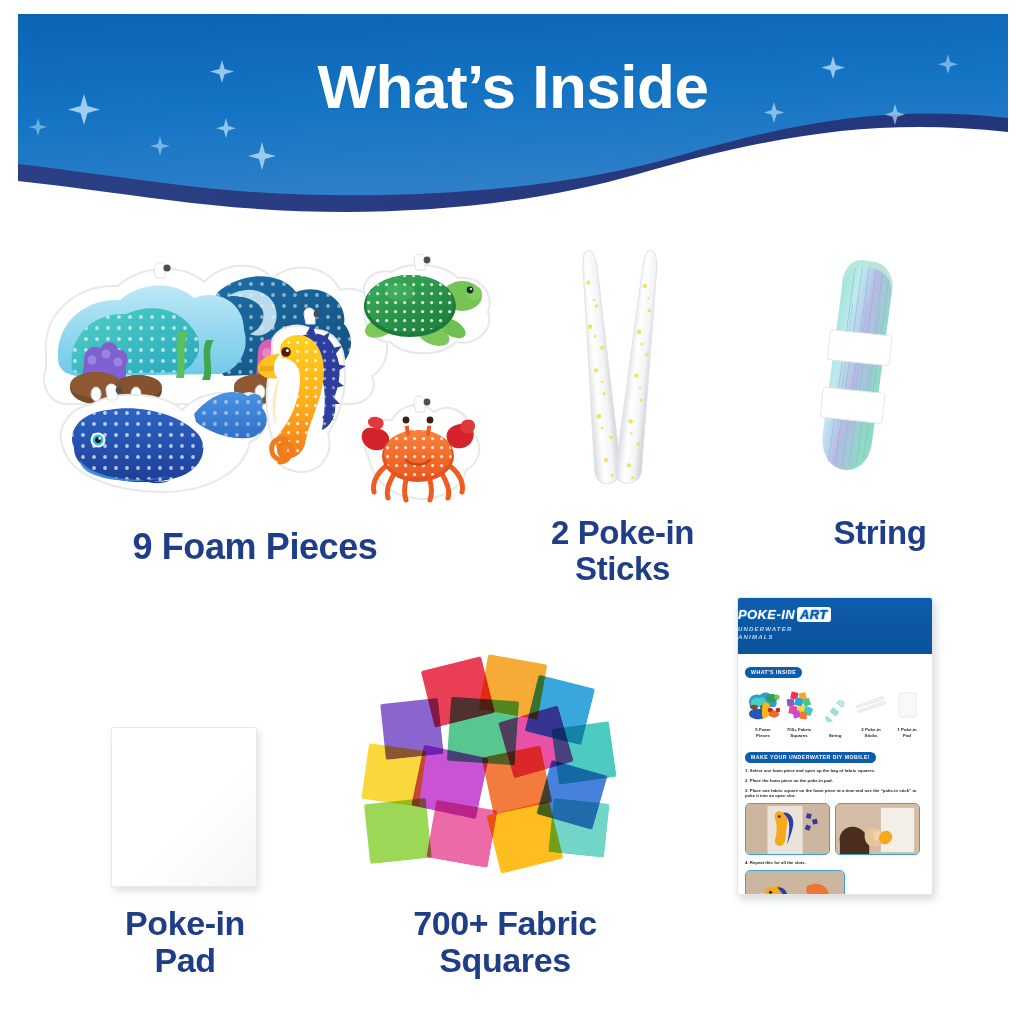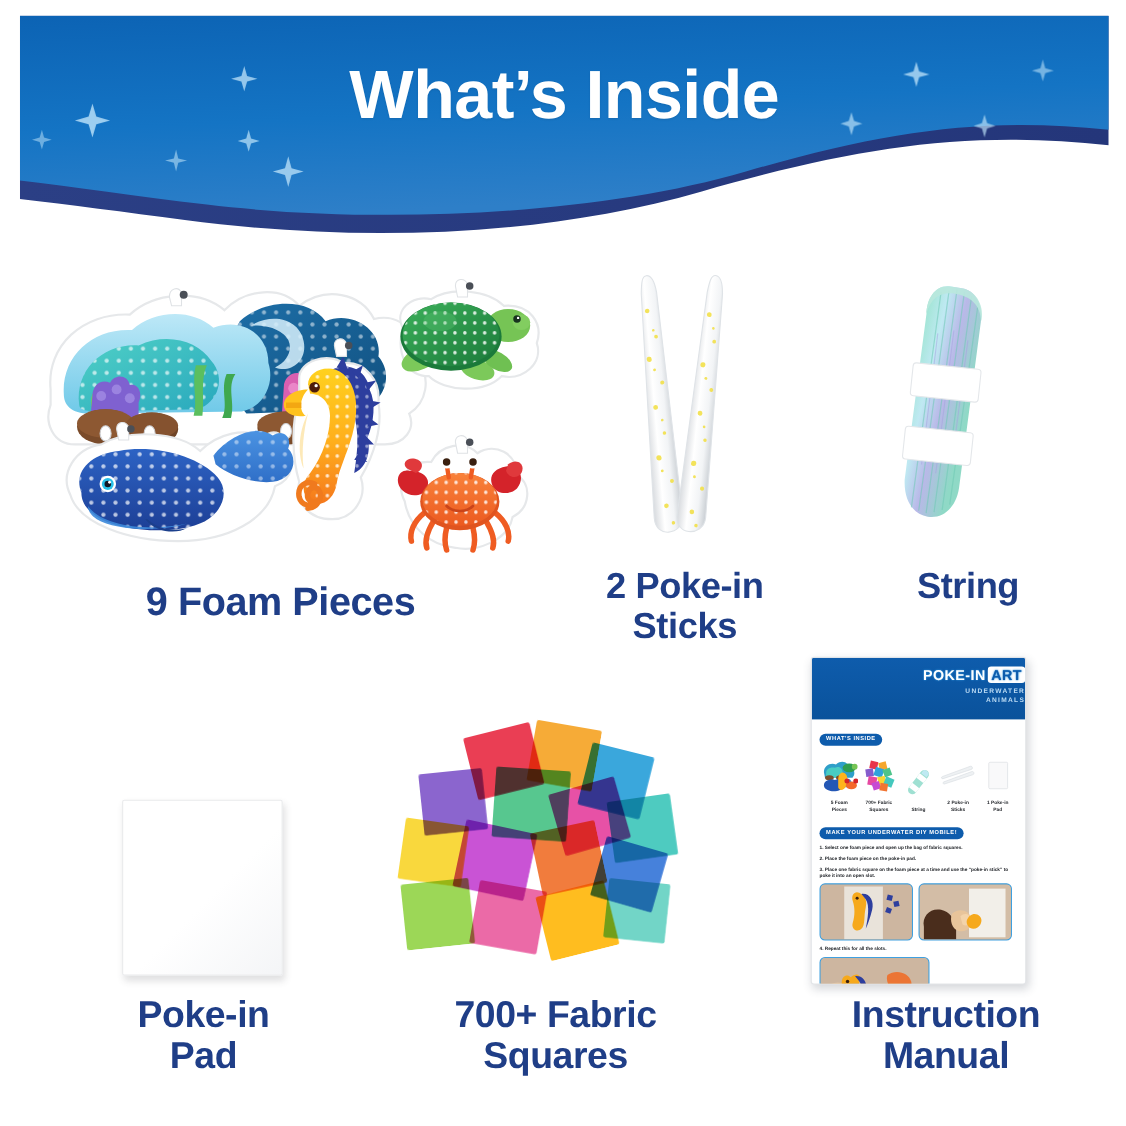--- a/index.html
+++ b/index.html
@@ -84,22 +84,23 @@
     position: absolute; inset: 0;
     background: #ffffff;
     border: 1px solid #e3e5e8;
     border-radius: 3px;
     box-shadow: 2px 4px 9px rgba(40,50,70,.20);
     overflow: hidden;
   }
   #manual-header {
     height: 56px; width: 100%;
     background: linear-gradient(180deg,#0E5CAC 0%,#0A529B 100%);
-    text-align: right;
+    text-align: left;
     padding-top: 7px;
+    font-style: italic;
   }
   #manual-logo {
     display: inline-block;
     color: #ffffff;
     font-size: 13px; font-weight: bold;
     letter-spacing: .4px;
     text-shadow: 0 0 1px #2f8fd8, 0 0 2px #2f8fd8;
   }
   #manual-logo .art-box {
     background: #ffffff; color: #0E5CAC;
@@ -694,18 +695,14 @@
             <path d="M54,28 C62,20 78,22 84,32 C90,42 80,54 66,52 C54,50 48,36 54,28 Z" fill="#e8c49a"></path>
             <path d="M28,18 C24,14 18,18 20,26 C22,34 22,42 20,48 L32,50 C36,42 34,30 36,22 C38,14 32,14 28,18 Z" fill="#f6a91c"></path>
             <path d="M32,17 C40,16 44,24 42,32 C40,40 38,46 36,50 C38,40 40,28 36,22 Z" fill="#2d3e9e"></path>
             <circle cx="25" cy="22" r="1.6" fill="#3a2010"></circle>
             <path d="M62,16 C70,10 82,14 84,22 C86,30 78,36 70,32 C64,29 60,22 62,16 Z" fill="#f06a22" opacity=".85"></path>
           </svg>
         </div>
       </div>
     </div>
   </div>
-  <div class="cell-label" id="label-manual">
-    <div>Instruction</div>
-    <div>Manual</div>
-  </div>
 
 </div>
 
 </body></html>

